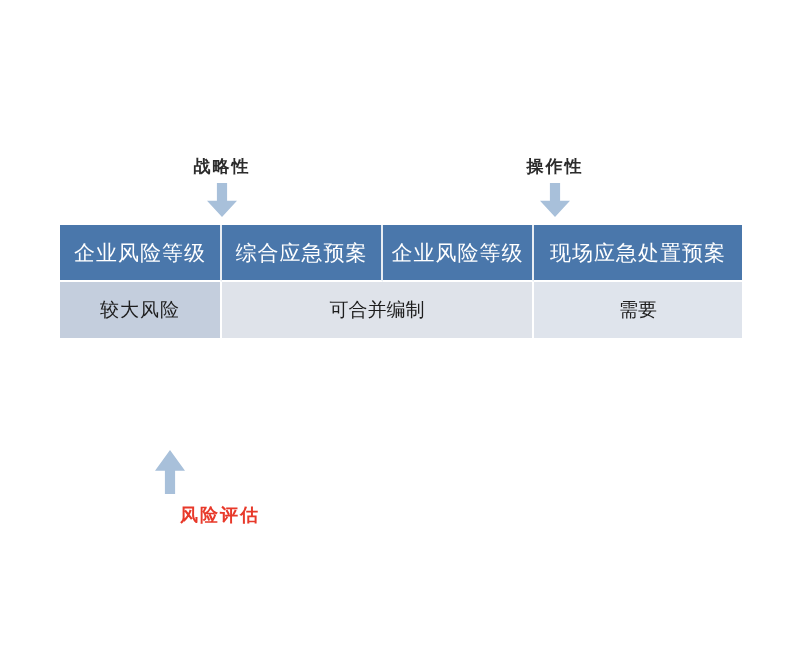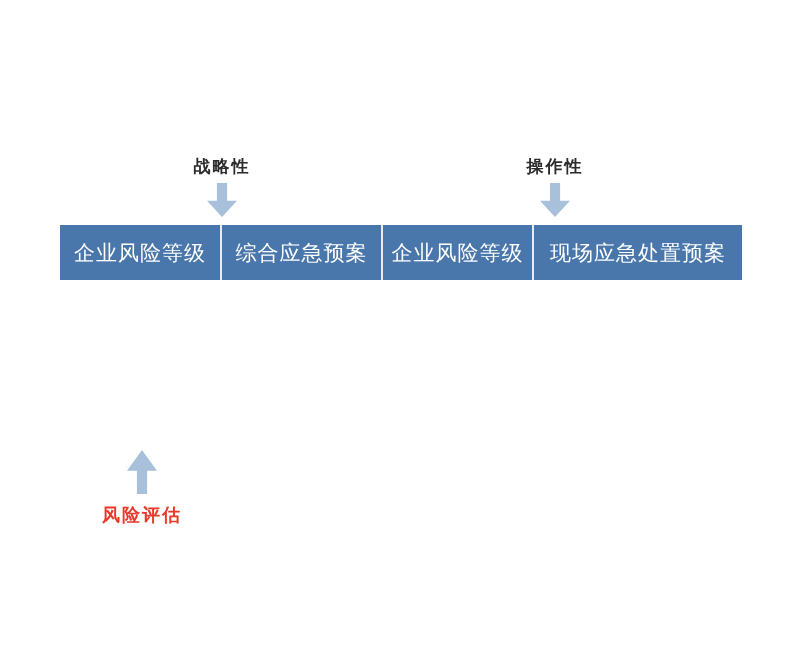--- a/index.html
+++ b/index.html
@@ -101,24 +101,24 @@
     font-size: 19px;
     letter-spacing: 1px;
   }
   .cell-light   { background: #dfe4ec; }
   .cell-accent  { background: #c5ccdb; }
   .cell-merge   { background: #dfe3ea; }
 
   
   .annot-bottom {
     position: absolute;
-    left: 52px;
+    left: 80px;
     top: 450px;
     width: 180px;
-    text-align: center;
+    text-align: right;
   }
   .arrow-up {
     width: 30px;
     height: 44px;
     margin: 0 auto;
     background: #a8c0da;
     -webkit-clip-path: polygon(50% 0%, 100% 47%, 67% 47%, 67% 100%, 33% 100%, 33% 47%, 0% 47%);
     clip-path: polygon(50% 0%, 100% 47%, 67% 47%, 67% 100%, 33% 100%, 33% 47%, 0% 47%);
   }
   .annot-bottom-label {
@@ -160,20 +160,25 @@
     </colgroup>
     <tbody>
       <tr class="hdr-row">
         <td>企业风险等级</td>
         <td>综合应急预案</td>
         <td>企业风险等级</td>
         <td>现场应急处置预案</td>
       </tr>
 
 
+      <tr class="body-row">
+        <td class="cell-rowhead">较大风险</td>
+        <td class="cell-merge" colspan="2">可合并编制</td>
+        <td class="cell-light">需要</td>
+      </tr>
 
     </tbody>
   </table>
 
   <div class="annot-bottom">
     <div class="arrow-up"></div>
     <div class="annot-bottom-label">风险评估</div>
   </div>
 
 </div>

